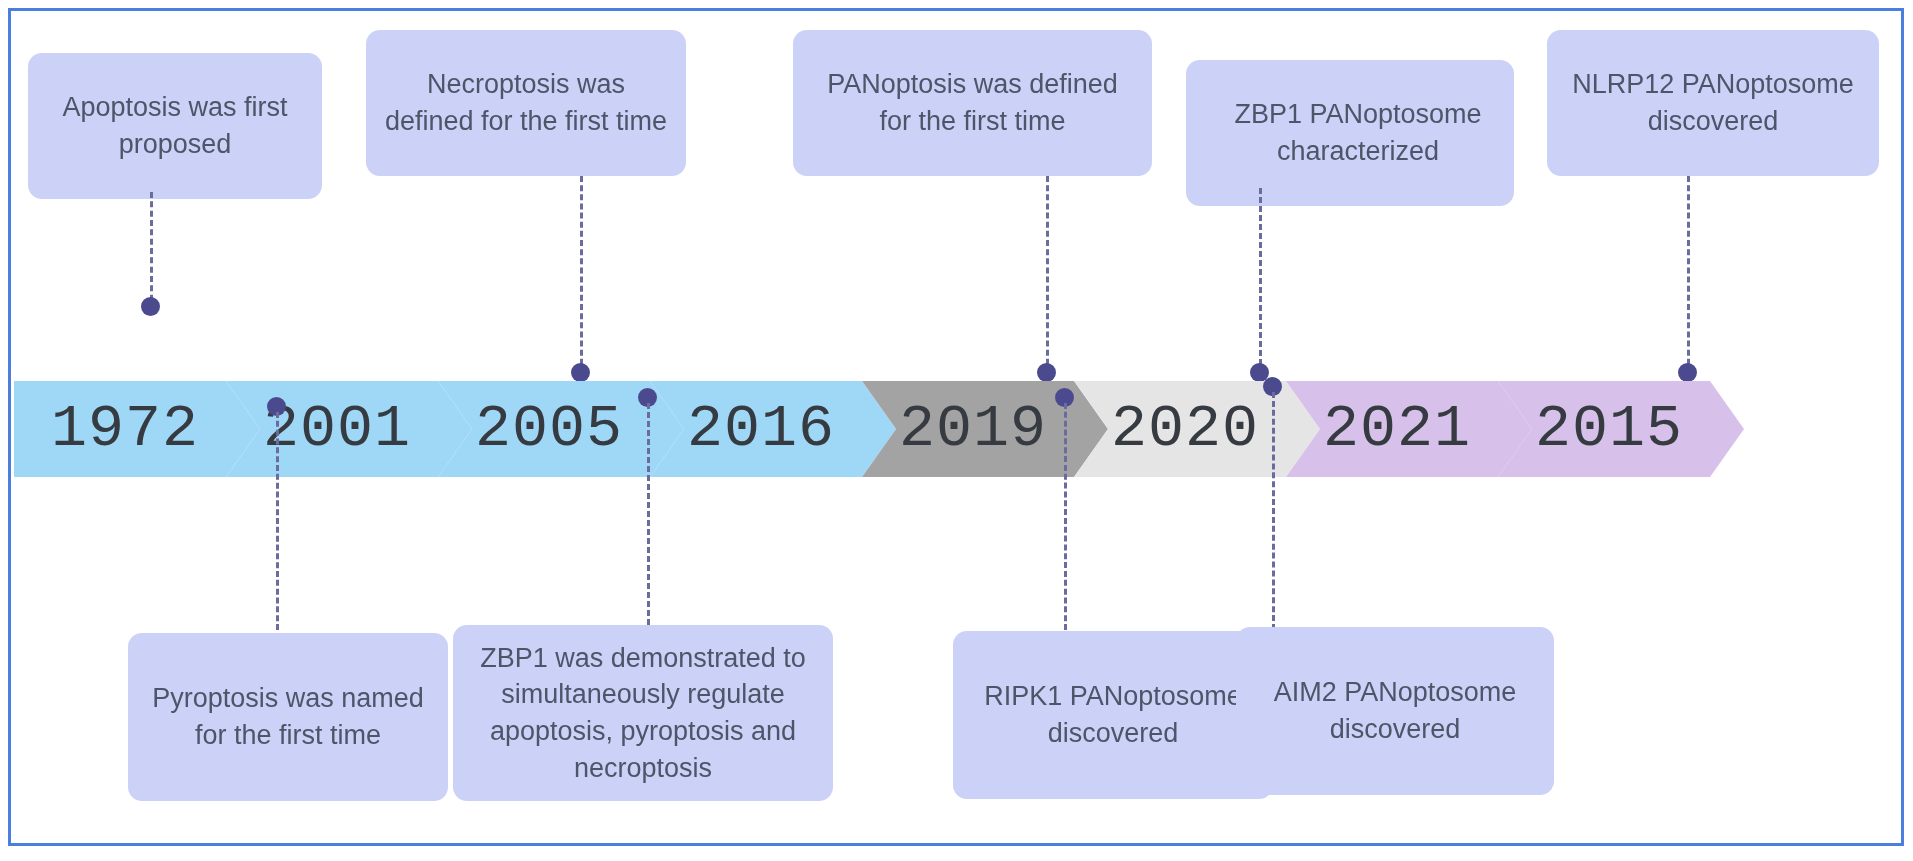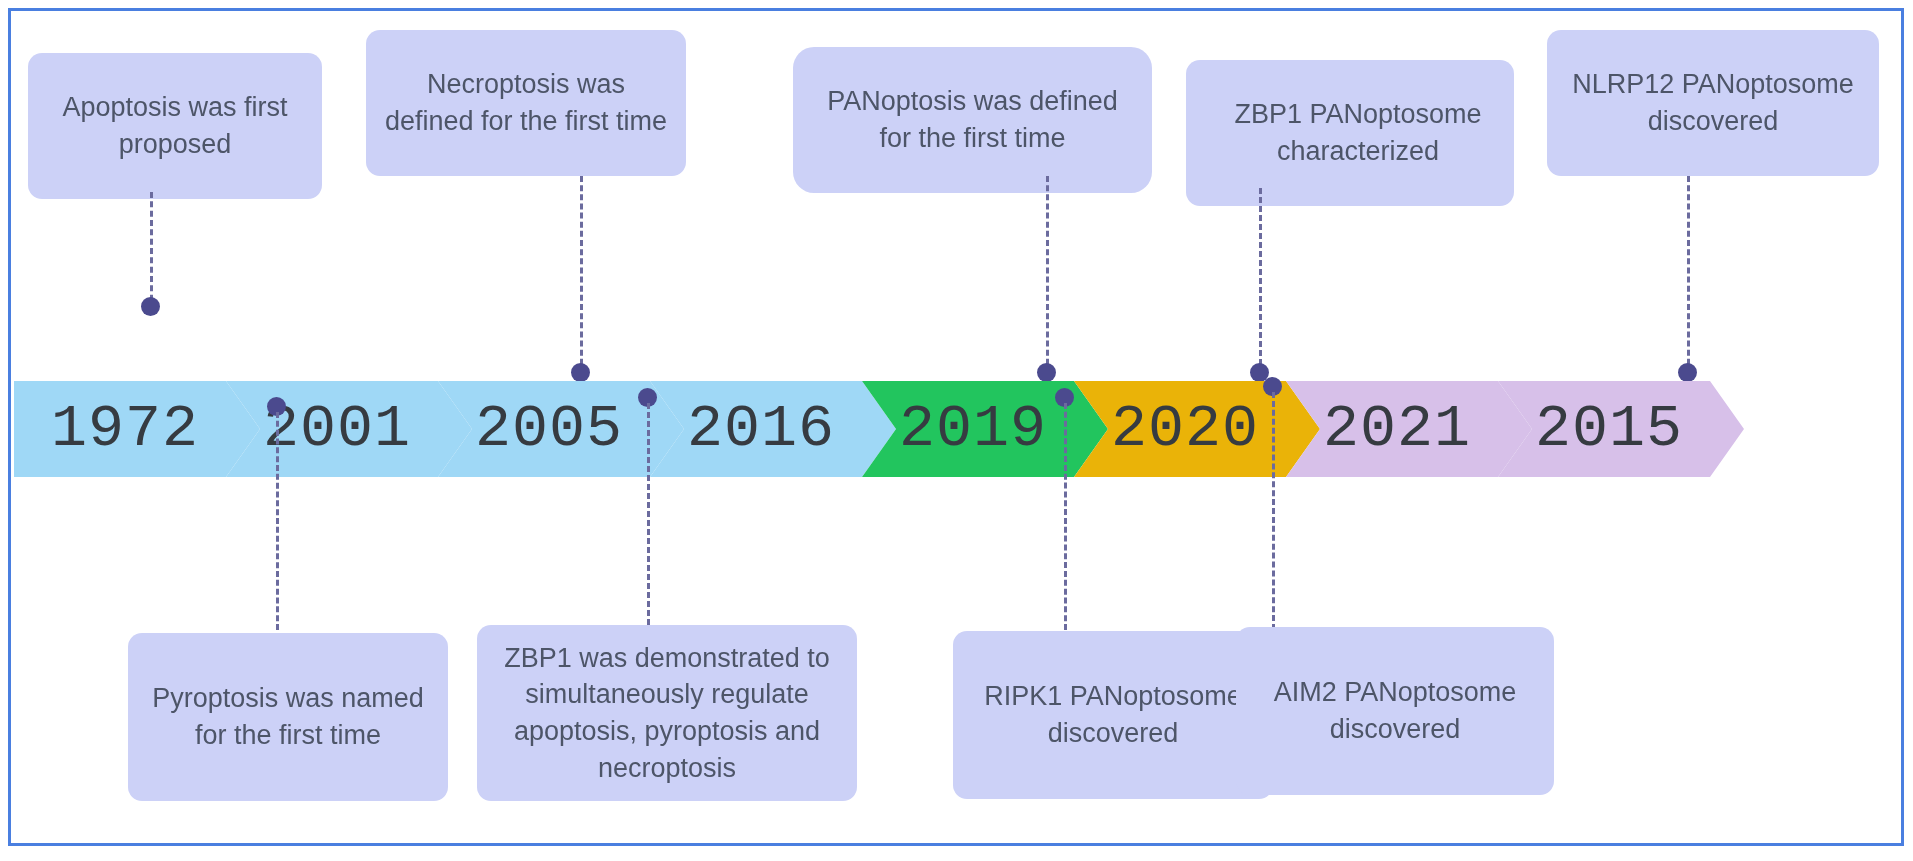--- a/index.html
+++ b/index.html
@@ -97,21 +97,21 @@
   <div id="frame"></div>
 
   <div class="callout" style="left:28px;top:46px;width:294px;height:146px;margin-top:7px;">
     <span>Apoptosis was first proposed</span>
   </div>
 
   <div class="callout" style="left:366px;top:30px;width:320px;height:146px;">
     <span>Necroptosis was defined for the first time</span>
   </div>
 
-  <div class="callout" style="left:793px;top:47px;width:359px;height:146px;border-radius:21px;">
+  <div class="callout" style="left:793px;top:30px;width:359px;height:146px;">
     <span>PANoptosis was defined for the first time</span>
   </div>
 
   <div class="callout" style="left:1186px;top:60px;width:328px;height:146px;padding-left:32px;">
     <span>ZBP1 PANoptosome characterized</span>
   </div>
 
   <div class="callout" style="left:1547px;top:30px;width:332px;height:146px;">
     <span>NLRP12 PANoptosome discovered</span>
   </div>
@@ -142,25 +142,25 @@
     </div>
 
     <div class="chev notched" style="left:424px;width:246px;background:#9fd8f6;">
       <div class="yr">2005</div>
     </div>
 
     <div class="chev notched" style="left:636px;width:246px;background:#9fd8f6;">
       <div class="yr">2016</div>
     </div>
 
-    <div class="chev notched" style="left:848px;width:246px;background:#22c55e;">
+    <div class="chev notched" style="left:848px;width:246px;background:#a3a3a3;">
       <div class="yr">2019</div>
     </div>
 
-    <div class="chev notched" style="left:1060px;width:246px;background:#eab308;">
+    <div class="chev notched" style="left:1060px;width:246px;background:#e5e5e5;">
       <div class="yr">2020</div>
     </div>
 
     <div class="chev notched" style="left:1272px;width:246px;background:#d7c0e9;">
       <div class="yr">2021</div>
     </div>
 
     <div class="chev notched" style="left:1484px;width:246px;background:#d7c0e9;">
       <div class="yr">2015</div>
     </div>
@@ -176,21 +176,21 @@
   <div class="dot" style="left:1055px;top:388px;"></div>
   <div class="connector" style="left:1064px;top:403px;height:227px;"></div>
 
   <div class="dot" style="left:1263px;top:377px;"></div>
   <div class="connector" style="left:1272px;top:392px;height:238px;"></div>
 
   <div class="callout" style="left:128px;top:633px;width:320px;height:168px;justify-content:center;">
     <span>Pyroptosis was named for the first time</span>
   </div>
 
-  <div class="callout" style="left:477px;top:625px;width:380px;height:176px;">
+  <div class="callout" style="left:453px;top:625px;width:380px;height:176px;">
     <span>ZBP1 was demonstrated to simultaneously regulate apoptosis, pyroptosis and necroptosis</span>
   </div>
 
   <div class="callout" style="left:953px;top:631px;width:320px;height:168px;">
     <span>RIPK1 PANoptosome discovered</span>
   </div>
 
   <div class="callout" style="left:1236px;top:627px;width:318px;height:168px;align-items:center;">
     <span>AIM2 PANoptosome discovered</span>
   </div>

